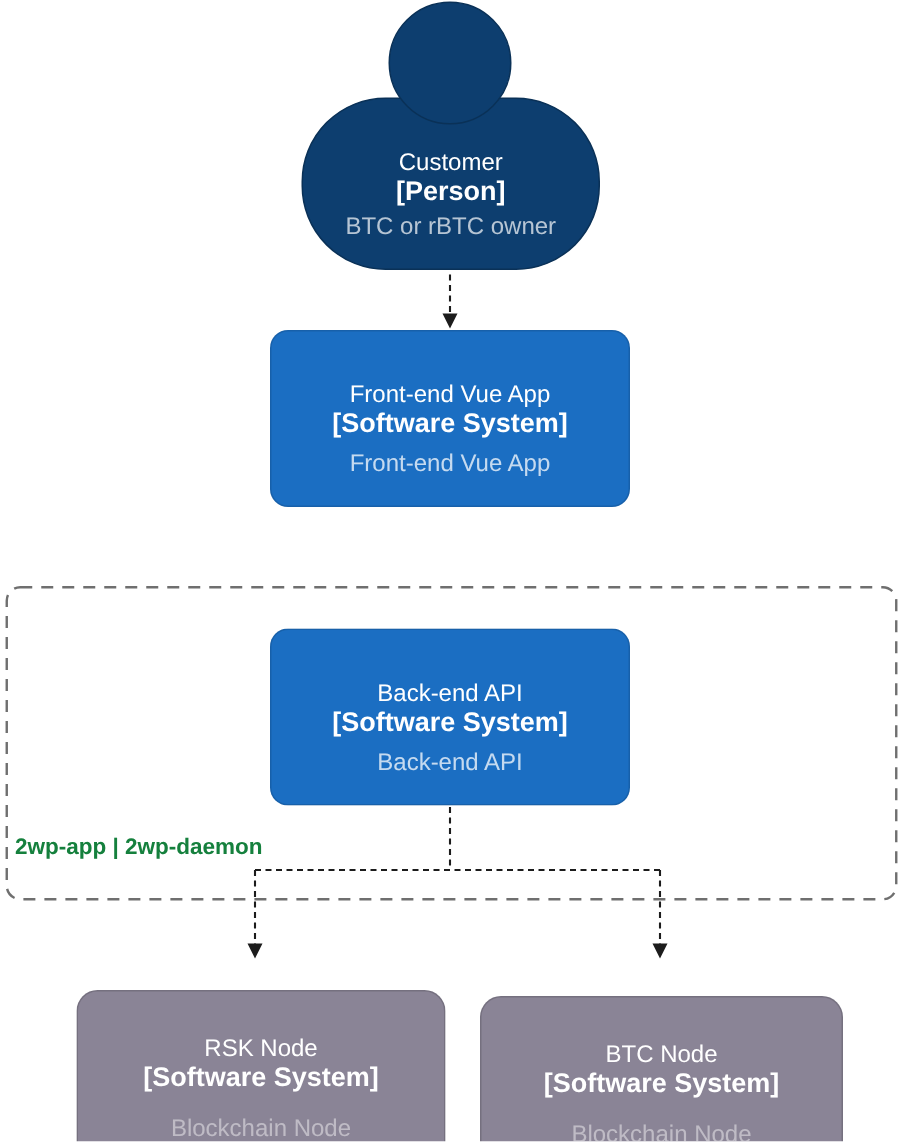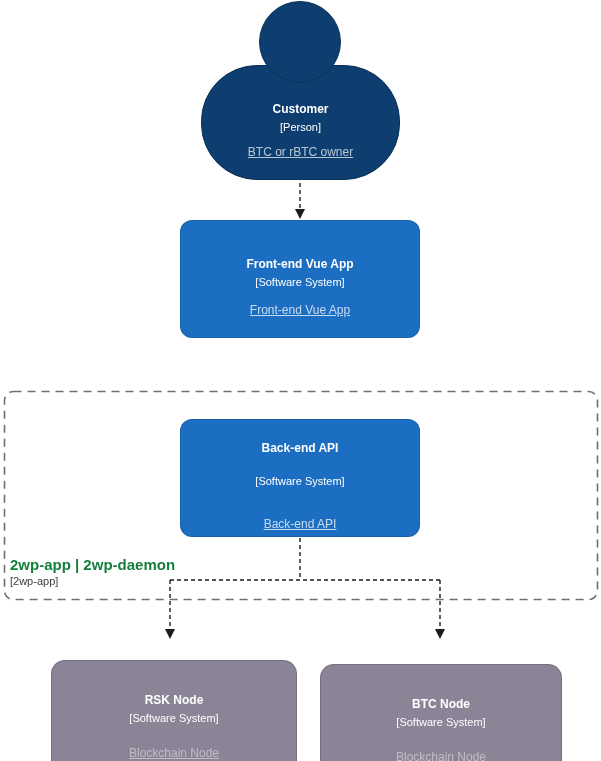--- a/index.html
+++ b/index.html
@@ -6,35 +6,35 @@
   .canvas {
     position:relative; width:601px; height:761px; background:#ffffff;
     font-family:"Liberation Sans", sans-serif; overflow:hidden;
   }
   .connectors { position:absolute; left:0; top:0; z-index:1; }
   .node {
     position:absolute; z-index:2; display:flex; flex-direction:column;
     align-items:center; justify-content:center; text-align:center; color:#ffffff;
     box-sizing:border-box;
   }
-  .node-title { font-size:12px; font-weight:bold; line-height:20px;margin-top:12px; }
-  .node-type  { font-size:11px; line-height:16px; }
-  .node-desc  { font-size:12px; line-height:14px; margin-top:13px;text-decoration:underline; }
+  .node-title { font-size:16px; font-weight:normal; line-height:20px;margin-top:12px; }
+  .node-type  { font-size:18px; line-height:16px;font-weight:bold; }
+  .node-desc  { font-size:16px; line-height:14px; margin-top:13px; }
   .sys {
     background:var(--system-fill,#1b6ec2); border-radius:12px;
     border:1px solid rgba(0,0,0,0.12);
   }
   .sys .node-desc { color:rgba(255,255,255,0.75); }
   .ext {
     background:var(--node-fill,#8a8496); border-radius:14px;
     border:1px solid rgba(0,0,0,0.15);
   }
   .ext .node-desc { color:rgba(255,255,255,0.45);margin-top:20px; }
   .frontend { left:180px; top:220px; width:240px; height:118px; }
-  .backend  { left:180px; top:419px; width:240px; height:118px;gap:15px; }
+  .backend  { left:180px; top:419px; width:240px; height:118px; }
   .rsk      { left:51px;  top:660px; width:246px; height:118px; }
   .btc      { left:320px; top:664px; width:242px; height:117px; }
 
   .person-head {
     position:absolute; left:259px; top:1px; width:82px; height:82px;
     border-radius:50%; background:var(--person-fill,#0d3e6f);
     border:1.5px solid #0a3157; box-sizing:border-box; z-index:4;
   }
   .person-body {
     left:201px; top:65px; width:199px; height:115px; border-radius:56px;
@@ -58,21 +58,20 @@
     <path d="M300,183 L300,211" fill="none" stroke="#1c1c1c" stroke-width="1.4" stroke-dasharray="4 3"></path>
     <polygon points="295,209 305,209 300,219" fill="#1c1c1c"></polygon>
 
     <path d="M300,538 L300,580 M170,580 L440,580 M170,580 L170,630 M440,580 L440,630" fill="none" stroke="#1c1c1c" stroke-width="1.4" stroke-dasharray="4 3"></path>
     <polygon points="165,629 175,629 170,639" fill="#1c1c1c"></polygon>
     <polygon points="435,629 445,629 440,639" fill="#1c1c1c"></polygon>
   </svg>
 
   <div class="boundary-label">
     <div class="boundary-title">2wp-app | 2wp-daemon</div>
-    <div class="boundary-subtitle">[2wp-app]</div>
   </div>
 
   <div class="person-head"></div>
   <div class="node person-body">
     <div class="node-title">Customer</div>
     <div class="node-type">[Person]</div>
     <div class="node-desc">BTC or rBTC owner</div>
   </div>
 
   <div class="node sys frontend">

